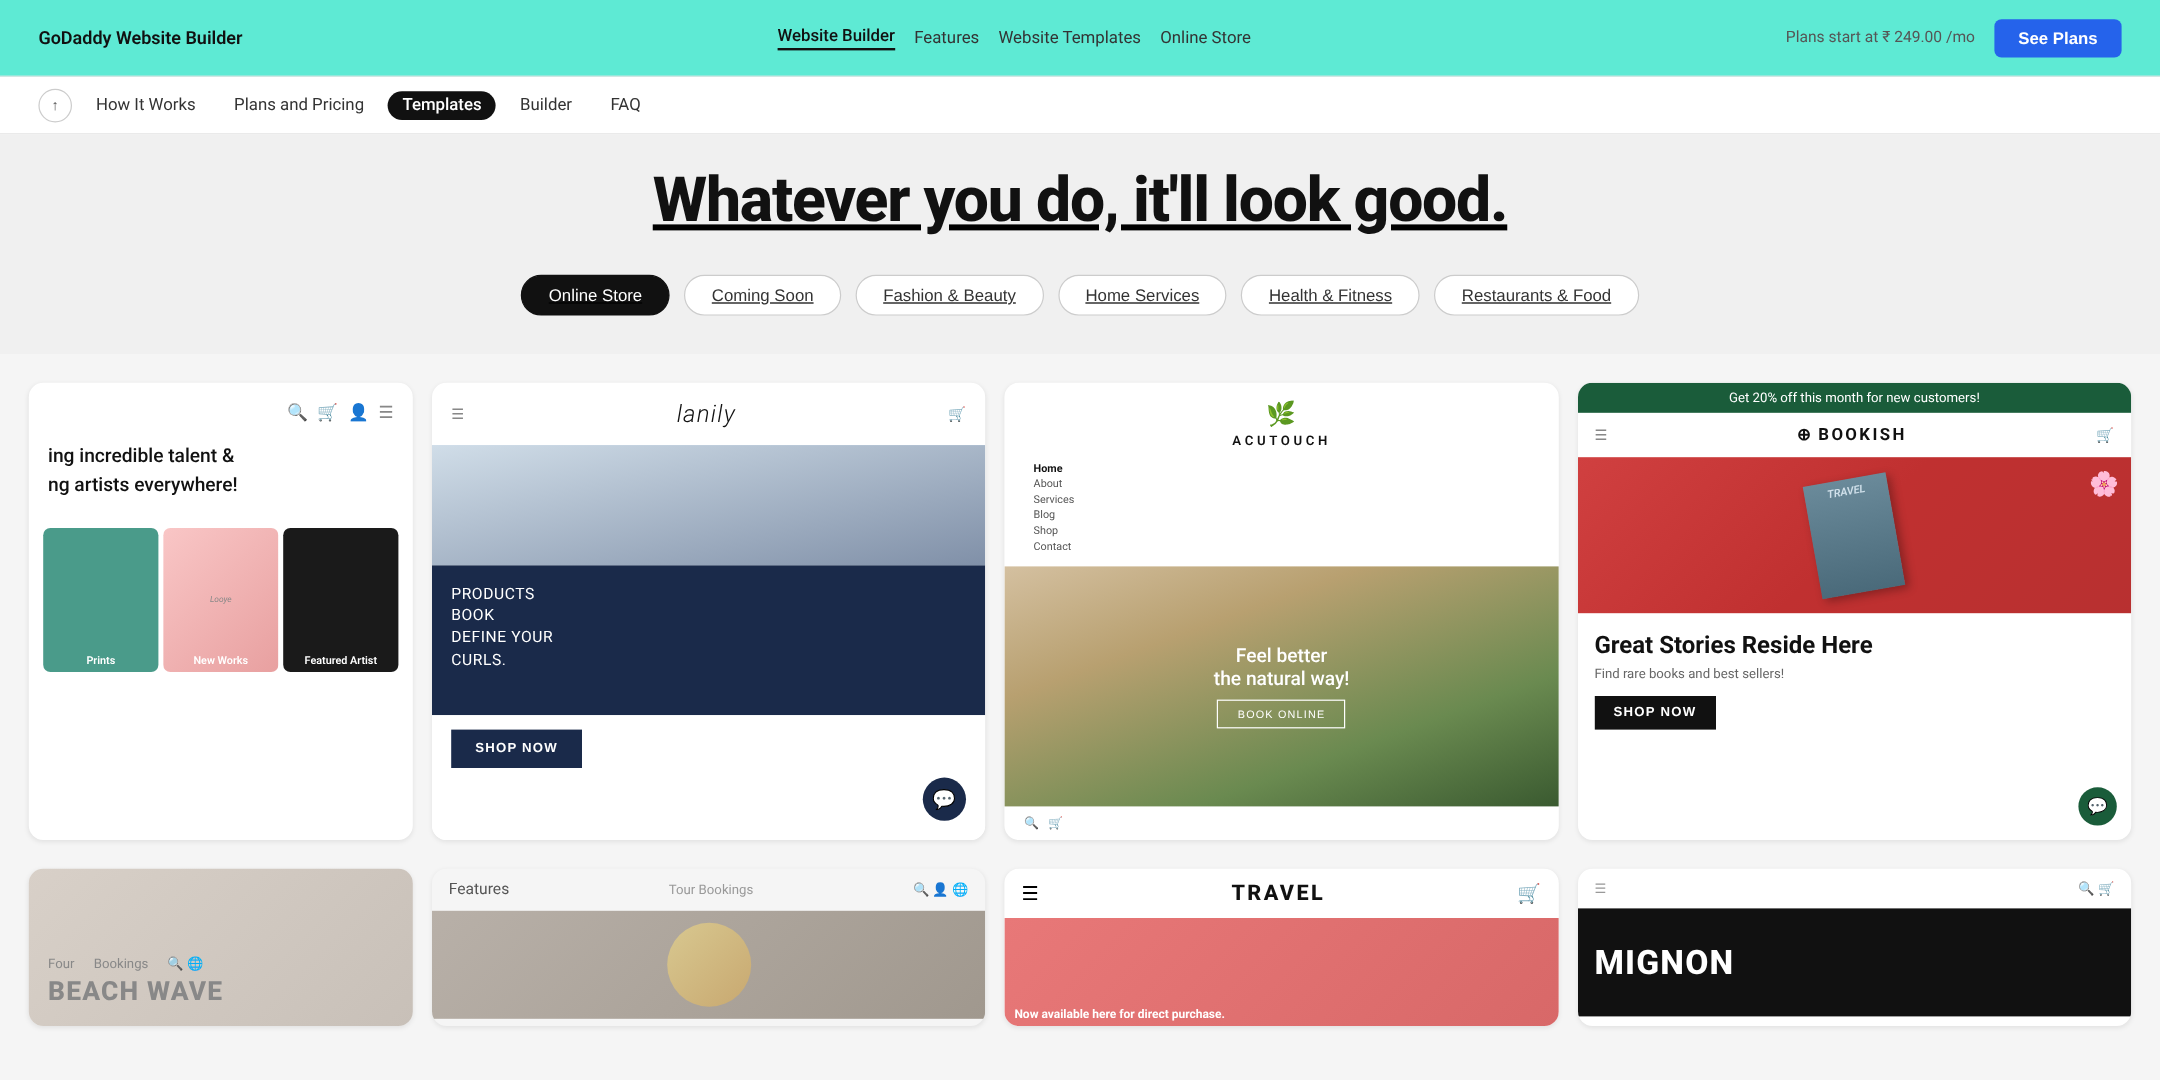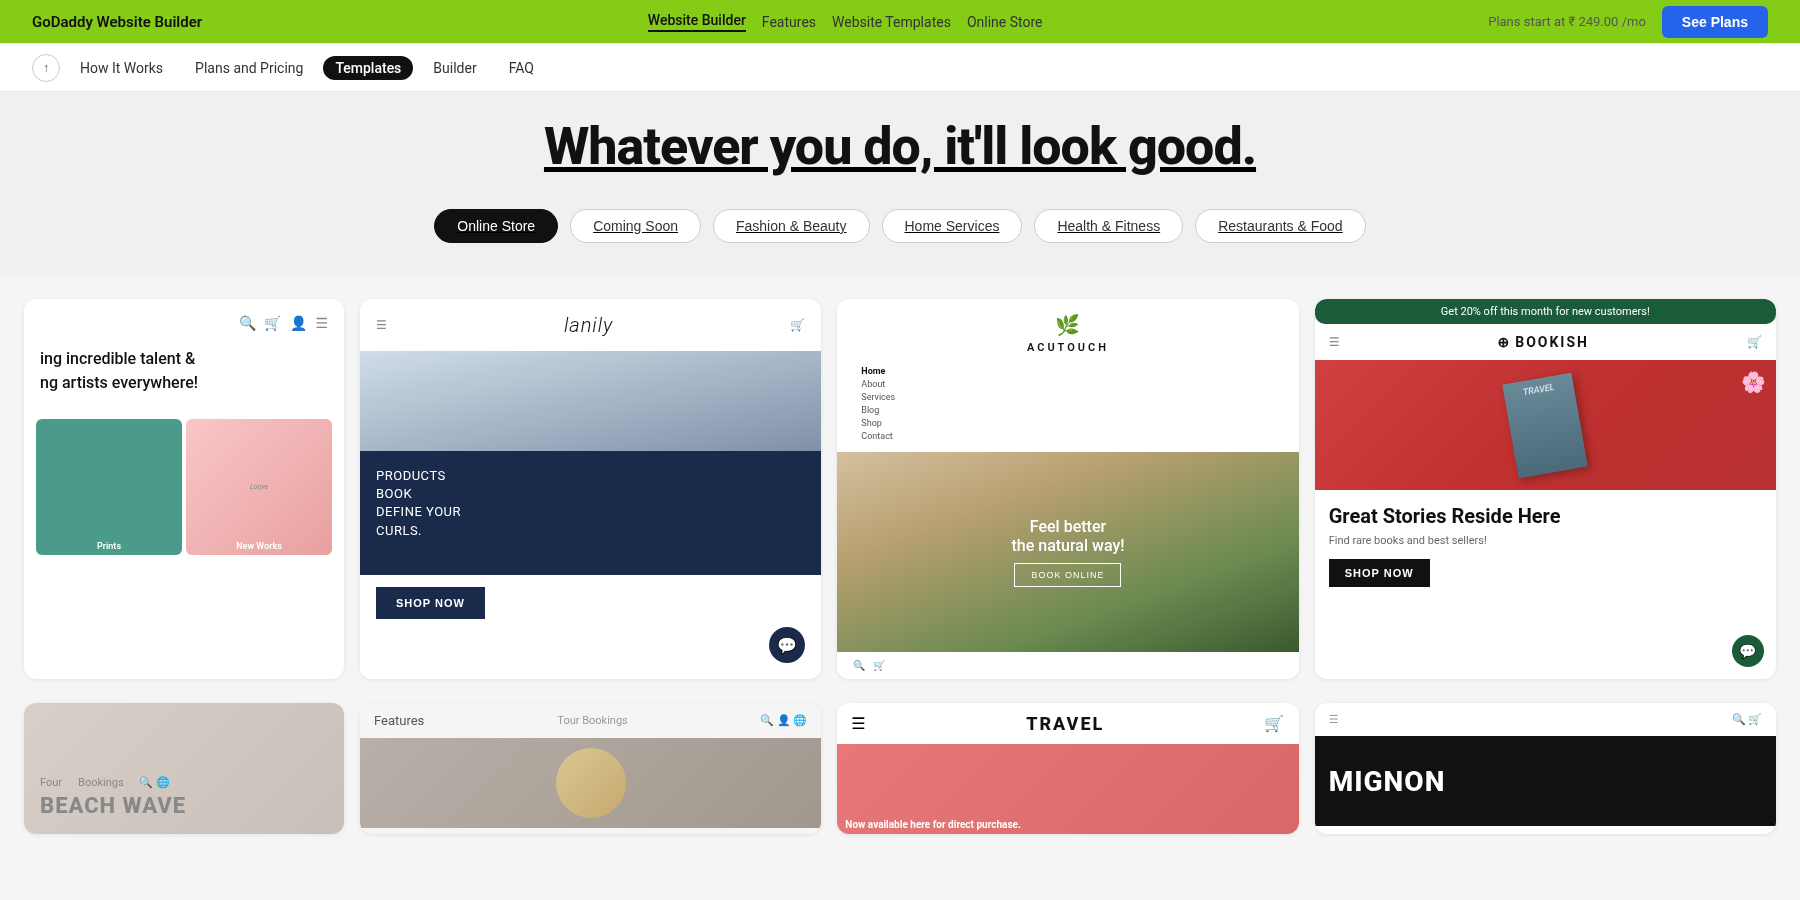--- a/index.html
+++ b/index.html
@@ -1,25 +1,25 @@
 <!DOCTYPE html>
 <html><head>
   <meta charset="utf-8">
   <style>
     * { box-sizing: border-box; margin: 0; padding: 0; }
     body { font-family: -apple-system, BlinkMacSystemFont, 'Segoe UI', Roboto, sans-serif; background: #f5f5f5; overflow-x: hidden; }
 
     
     .top-nav {
-      background: #84cc16;
+      background: #5eead4;
       border-bottom: 1px solid #e5e5e5;
       display: flex;
       align-items: center;
       padding: 0 32px;
-      height: 44px;
+      height: 64px;
       justify-content: space-between;
       position: sticky;
       top: 0;
       z-index: 100;
     }
     .nav-logo {
       font-size: 15px;
       font-weight: 600;
       color: #111;
     }
@@ -172,21 +172,21 @@
     }
     .card-artist-images {
       display: flex;
       gap: 4px;
       padding: 8px 12px;
     }
     .artist-img {
       border-radius: 6px;
       overflow: hidden;
       flex: 1;
-      height: 136px;
+      height: 120px;
     }
     .artist-img-teal { background: #4a9b8a; }
     .artist-img-blue { background: #2d4a8a; position: relative; }
     .artist-img-dark { background: #1a1a1a; position: relative; }
     .artist-img-label {
       position: absolute;
       bottom: 4px;
       left: 4px;
       right: 4px;
       font-size: 9px;
@@ -339,21 +339,20 @@
       background: #fff;
       min-height: 360px;
       overflow: hidden;
     }
     .bookish-promo {
       background: #1a5c3a;
       color: #fff;
       text-align: center;
       font-size: 11px;
       padding: 6px;
-      border-radius: 10px;
     }
     .bookish-header {
       display: flex;
       align-items: center;
       justify-content: space-between;
       padding: 10px 14px;
       font-size: 12px;
       color: #888;
     }
     .bookish-logo {
@@ -604,20 +603,23 @@
     <div class="card-artist-images">
       <div class="artist-img artist-img-teal" style="position:relative;">
         <div class="artist-img-label">Prints</div>
       </div>
       <div class="artist-img artist-img-blue">
         <div class="artist-img-pink">
           <span style="font-size:7px;color:#888;font-style:italic;">Looye</span>
         </div>
         <div class="artist-img-label">New Works</div>
       </div>
+      <div class="artist-img artist-img-dark">
+        <div class="artist-img-label">Featured Artist</div>
+      </div>
     </div>
   </div>
 
   <div class="card card-lanily lanily-wrapper">
     <div class="lanily-header">
       <span>☰</span>
       <span class="lanily-logo">lanily</span>
       <span>🛒</span>
     </div>
     <div class="lanily-hero-img">

